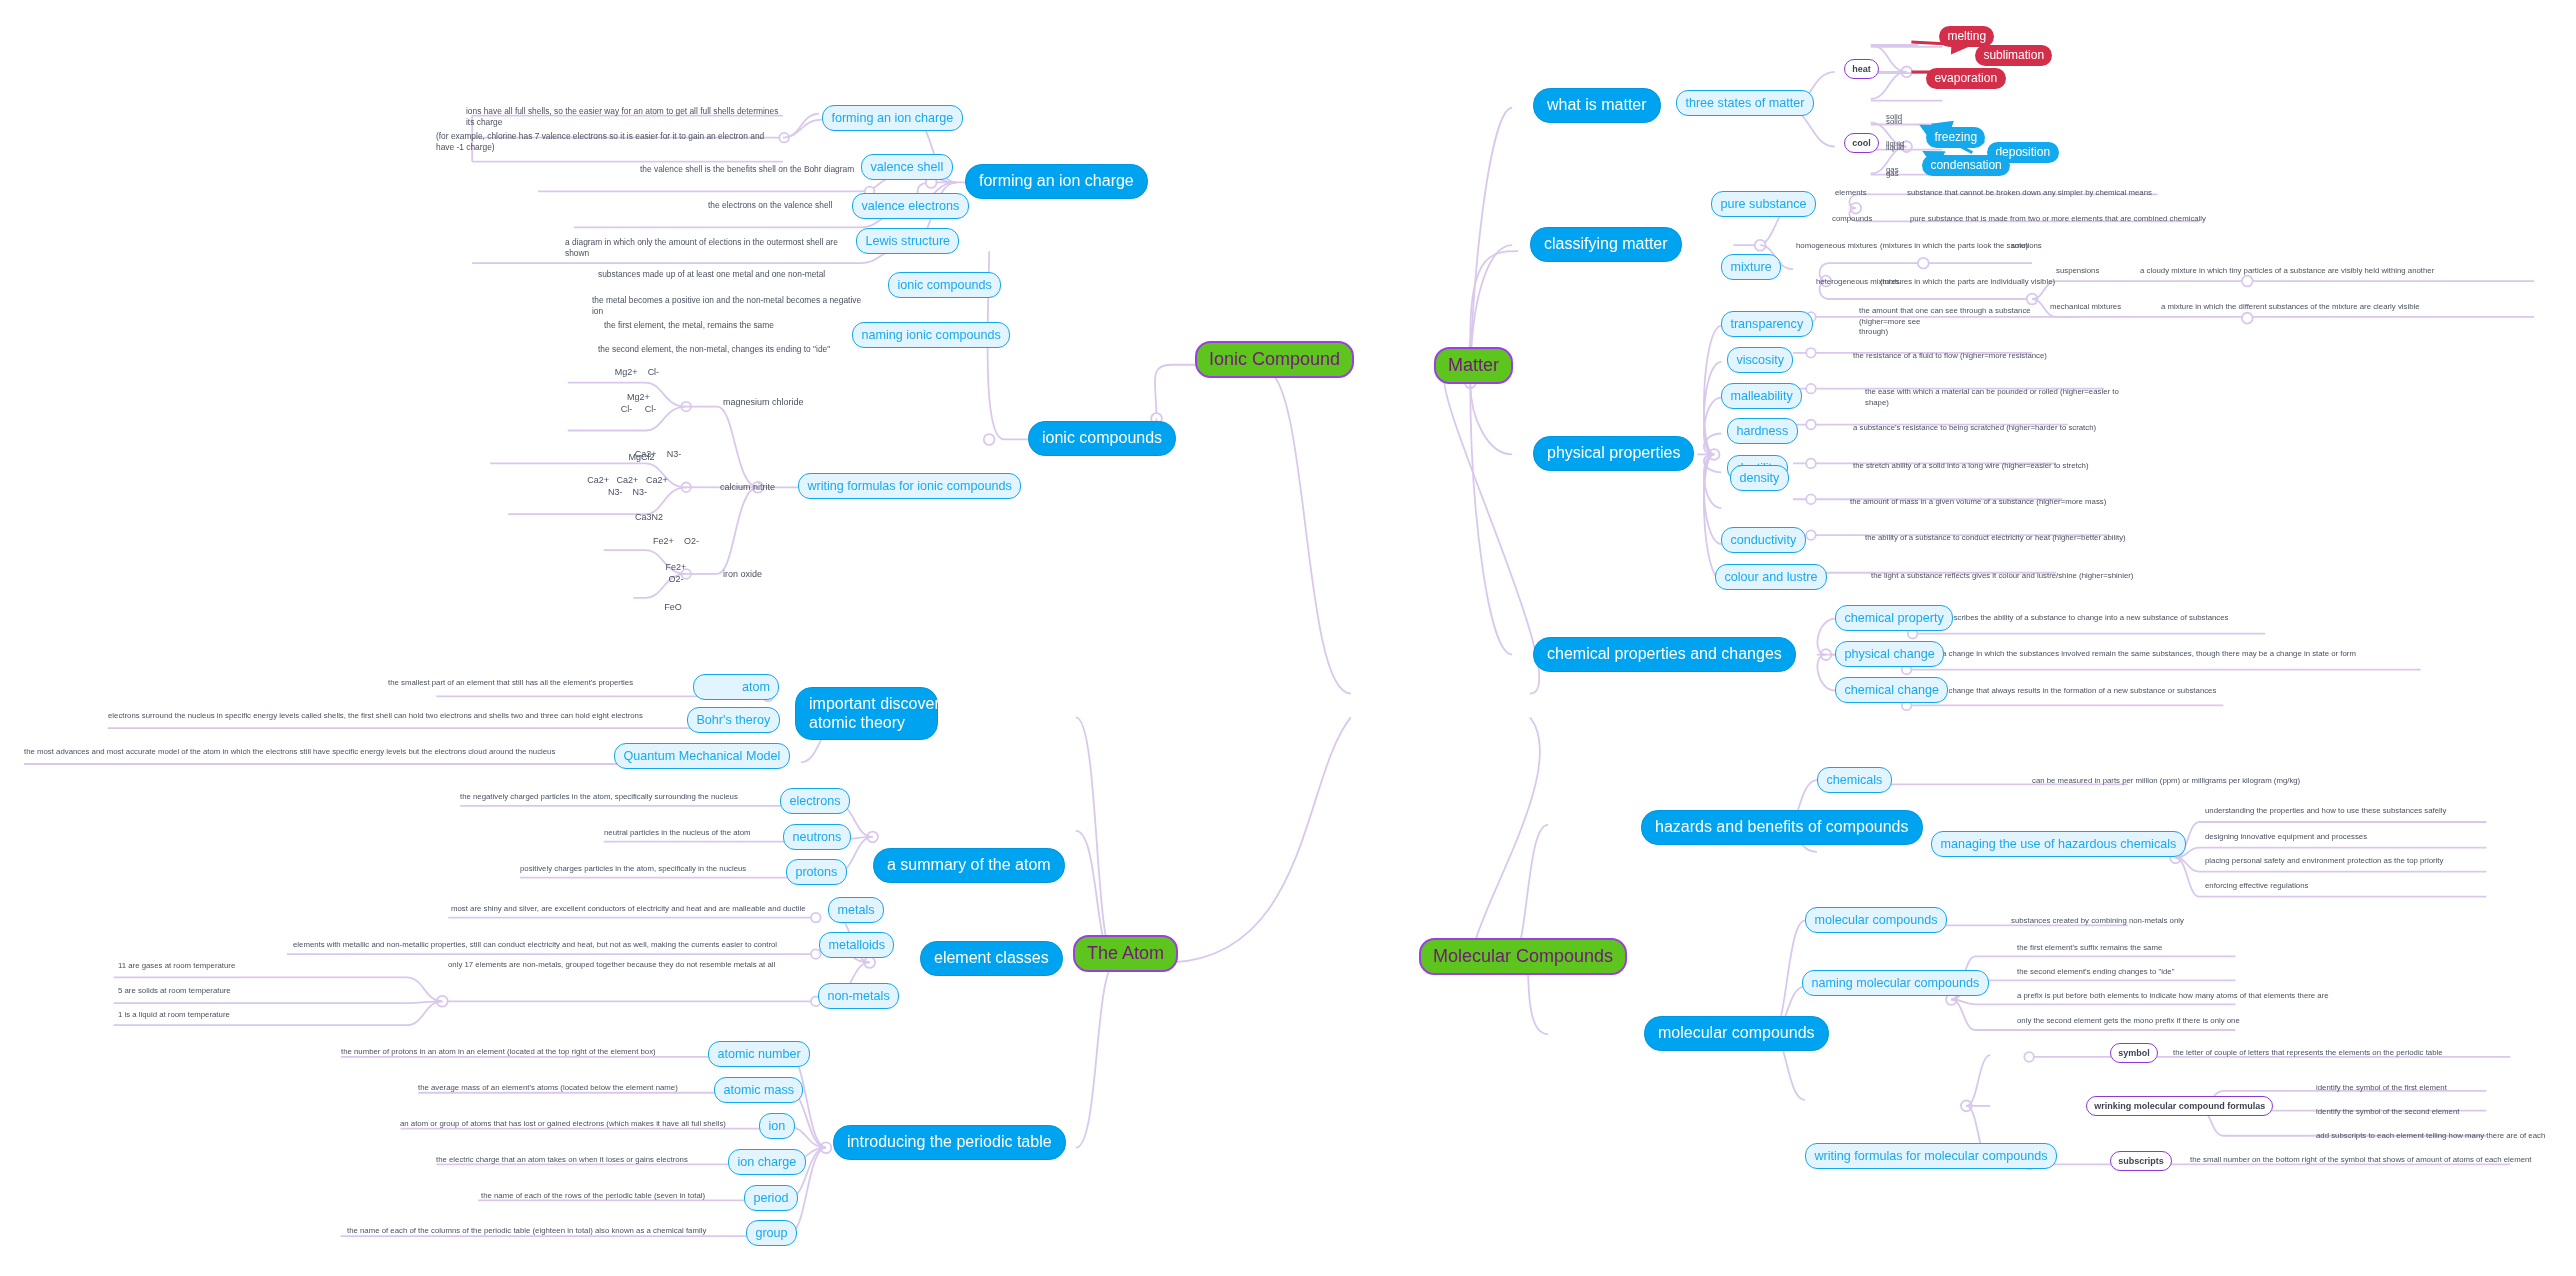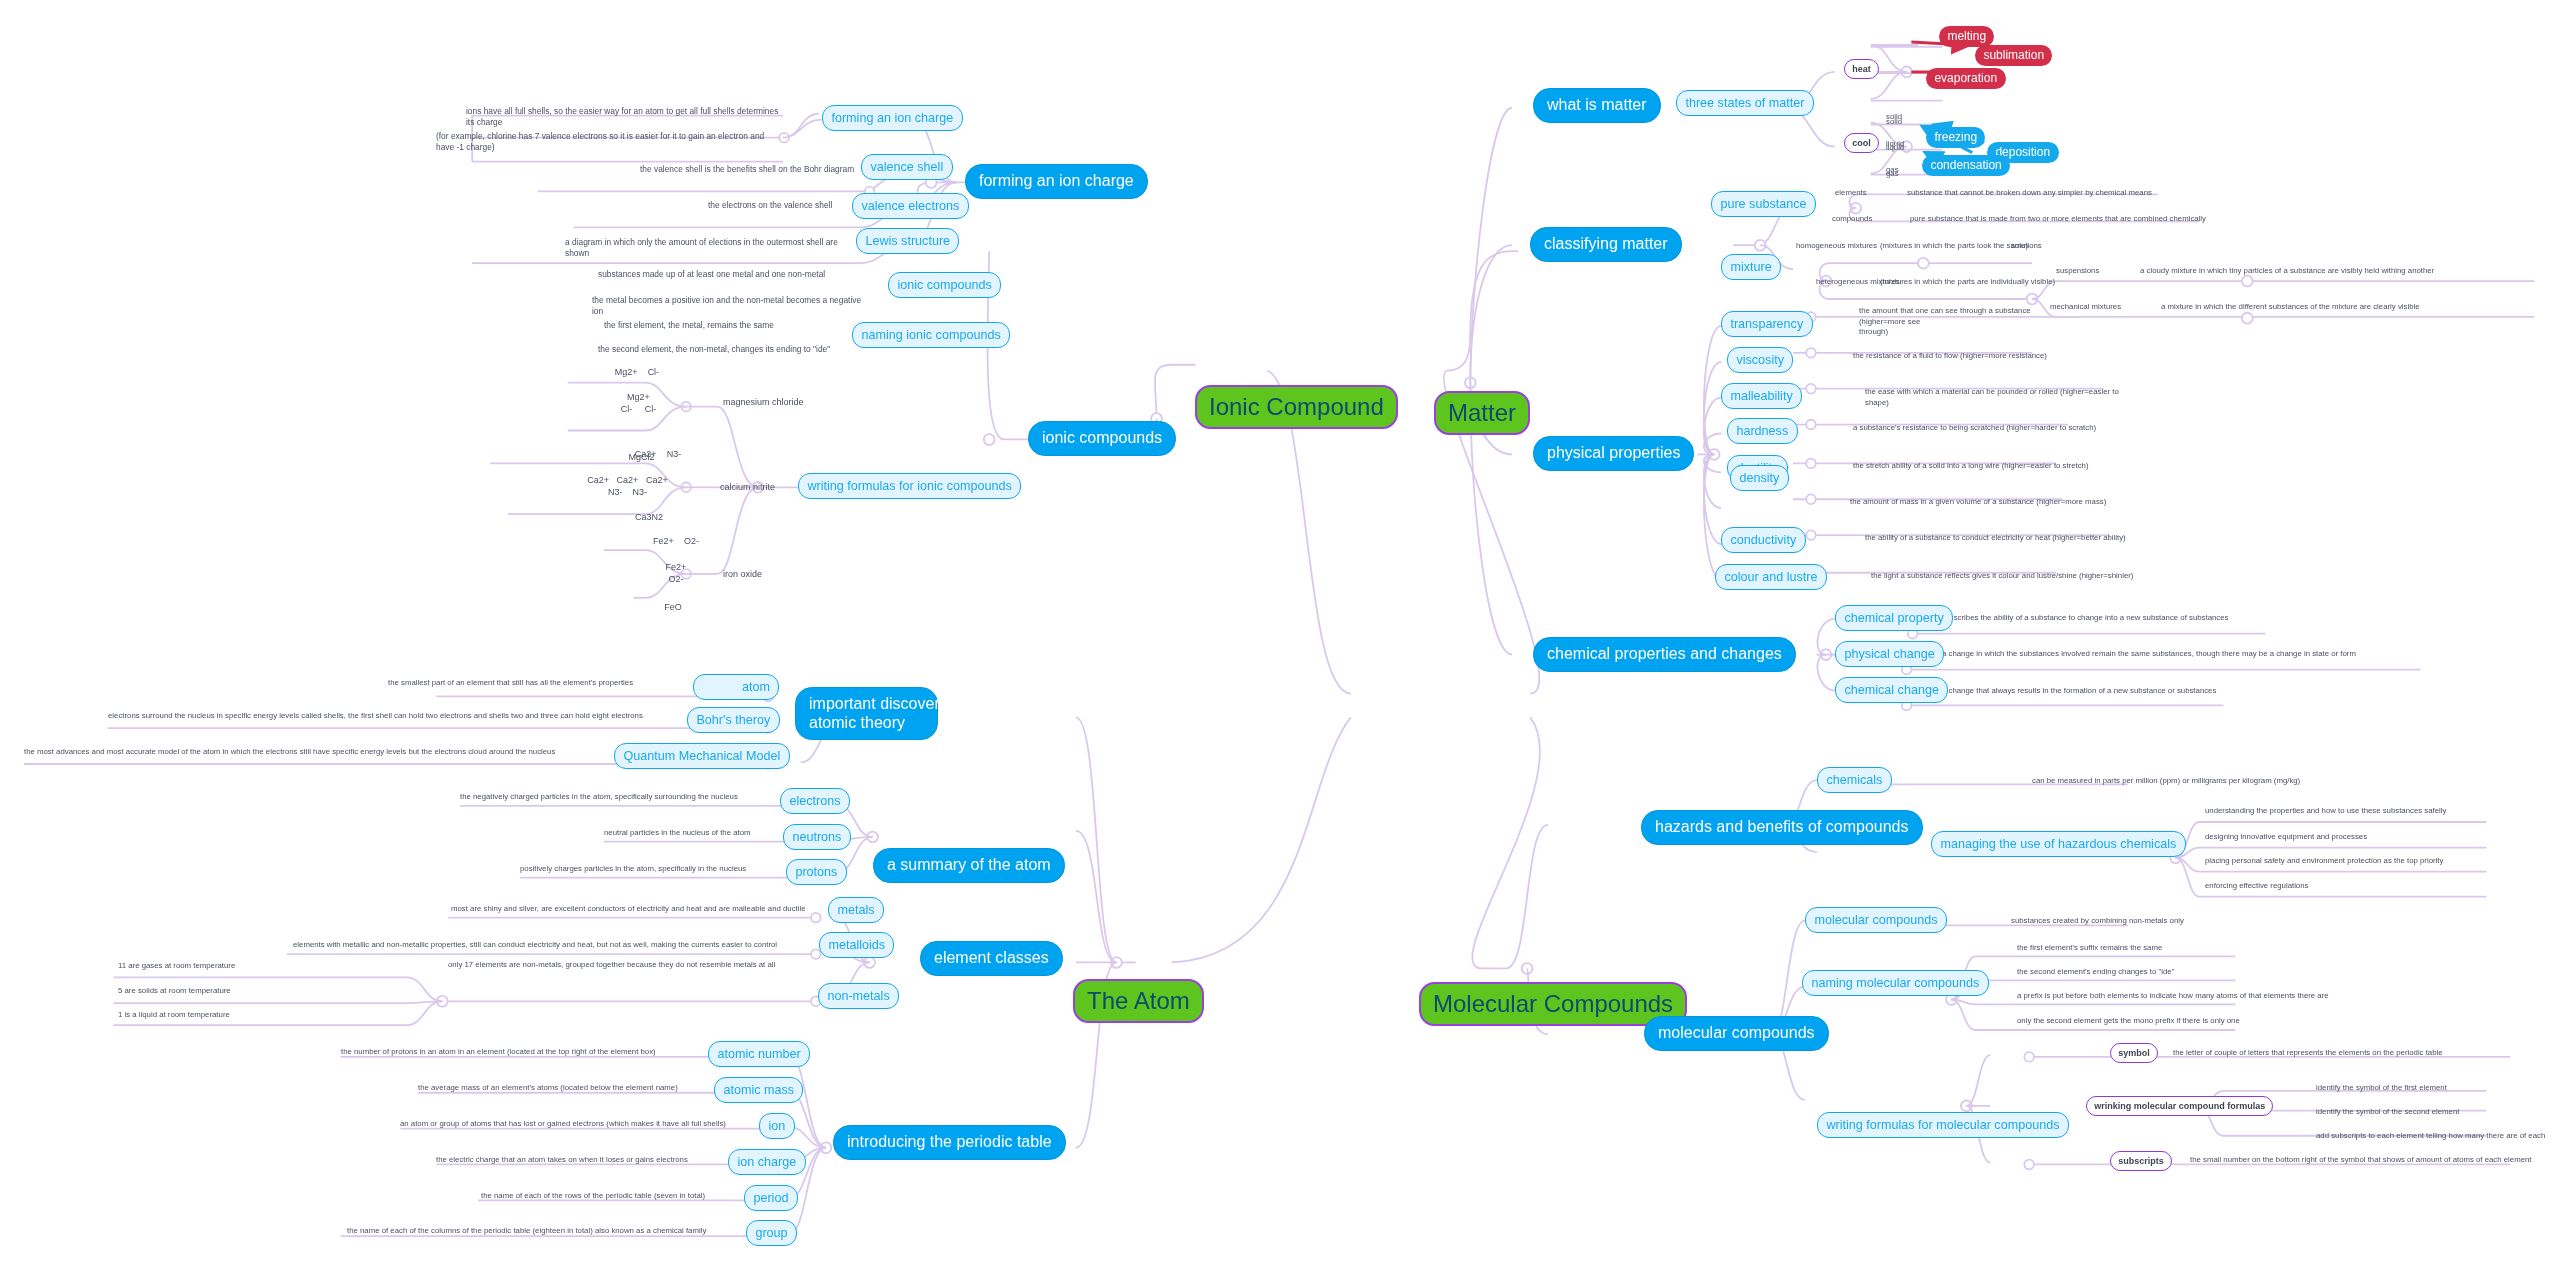--- a/index.html
+++ b/index.html
@@ -39,24 +39,23 @@
     border-radius: 24px;
     color: #4caf14;
     font-size: 20.3px;
     padding: 8.4px 15.5px;
   }
   
   .n-green {
     background: #5ec51f;
     border: 2.4px solid #9b3fe0;
     border-radius: 15.5px;
-    color: #0c4a6e;
-    font-size: 24px;
+    color: #701a75;
+    font-size: 18px;
     padding: 6px 12px;
-    margin-top: 44px;
   }
   
   .n-blue-solid {
     background: #00a3ef;
     border: 1.2px solid #0095dd;
     border-radius: 16.7px;
     color: #ffffff;
     font-size: 16px;
     padding: 7.2px 13px;
   }
@@ -575,21 +574,21 @@
 
 <div class="node n-blue-light" style="left:1805px; top:907px;">molecular compounds</div>
 <div class="leaf sm" style="left:2011px; top:916px; width:251px;">substances created by combining non-metals only</div>
 
 <div class="node n-blue-light" style="left:1802px; top:970px;">naming molecular compounds</div>
 <div class="leaf sm" style="left:2017px; top:943px; width:359px;">the first element's suffix remains the same</div>
 <div class="leaf sm" style="left:2017px; top:967px; width:359px;">the second element's ending changes to "ide"</div>
 <div class="leaf sm" style="left:2017px; top:991px; width:383px;">a prefix is put before both elements to indicate how many atoms of that elements there are</div>
 <div class="leaf sm" style="left:2017px; top:1016px; width:359px;">only the second element gets the mono prefix if there is only one</div>
 
-<div class="node n-blue-light" style="left:1805px; top:1112px;margin-left:12px;">writing formulas for molecular compounds</div>
+<div class="node n-blue-light" style="left:1805px; top:1143px;">writing formulas for molecular compounds</div>
 
 <div class="node n-purple" style="left:2110px; top:1043px;">symbol</div>
 <div class="leaf sm" style="left:2173px; top:1048px; width:335px;">the letter of couple of letters that represents the elements on the periodic table</div>
 
 <div class="node n-purple" style="left:2086px; top:1096px;">wrinking molecular compound formulas</div>
 <div class="leaf sm" style="left:2316px; top:1083px; width:257px;">identify the symbol of the first element</div>
 <div class="leaf sm" style="left:2316px; top:1107px; width:257px;">identify the symbol of the second element</div>
 <div class="leaf sm" style="left:2316px; top:1131px; width:257px;">add subscripts to each element telling how many there are of each</div>
 
 <div class="node n-purple" style="left:2110px; top:1151px;">subscripts</div>

